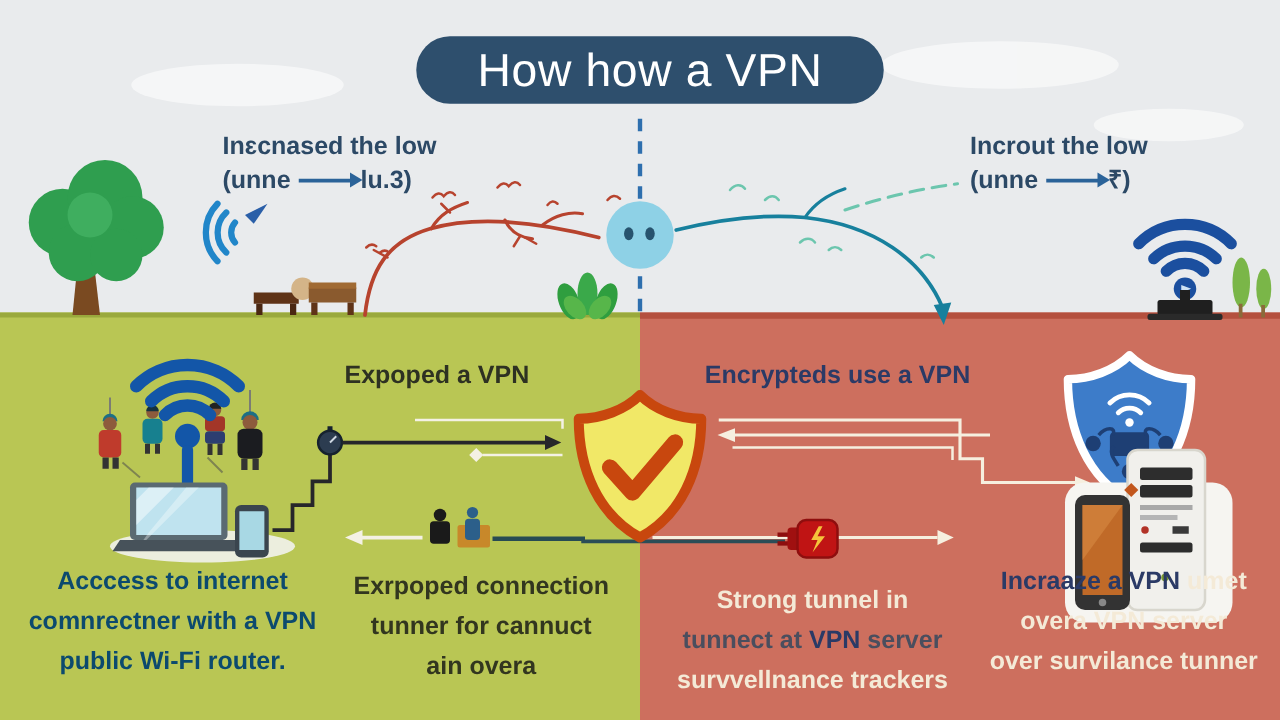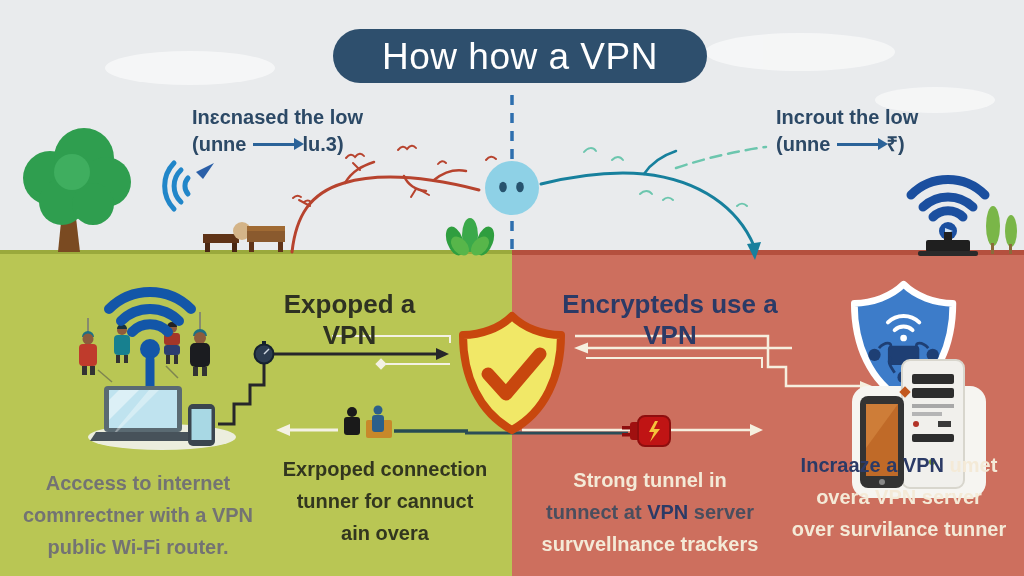--- a/index.html
+++ b/index.html
@@ -7,31 +7,31 @@
          font-family:"Liberation Sans",sans-serif;background:var(--top-bg,#e9ebed);}
   .panel{position:absolute;top:250px;height:326px;box-sizing:border-box;z-index:1;}
   .panel-left{left:0;width:512px;background:var(--panel-left,#b9c654);border-top:4px solid #9aa93c;}
   .panel-right{left:512px;width:512px;background:var(--panel-right,#cd6f5e);border-top:5px solid #b4503e;}
   svg.scene{position:absolute;left:0;top:0;z-index:2;pointer-events:none;}
   .txt{position:absolute;z-index:3;}
   .title-pill{left:333px;top:29px;width:374px;height:54px;line-height:56px;text-align:center;
               background:var(--accent-navy,#2e4f6d);color:#fff;font-size:37px;font-weight:400;
               border-radius:30px;letter-spacing:.5px;}
   .note{font-size:20px;font-weight:700;color:#2c4966;line-height:27px;}
-  .note-left{left:192px;top:104px;text-align:center;}
+  .note-left{left:178px;top:104px;text-align:center;}
   .note-right{left:776px;top:104px;}
   .note .row{display:flex;align-items:center;gap:7px;}
   .arrow-right{display:inline-block;position:relative;width:42px;height:3px;background:#2b6399;}
   .arrow-right:after{content:"";position:absolute;right:-9px;top:-5px;border-left:10px solid #2b6399;
                      border-top:6.5px solid transparent;border-bottom:6.5px solid transparent;}
-  .heading{font-size:26px;font-weight:700;text-align:center;}
+  .heading{font-size:20px;font-weight:700;text-align:center;}
   .heading-left{left:262px;top:289px;width:175px;color:#2e3122;}
   .heading-right{left:560px;top:289px;width:220px;color:var(--heading-navy,#2b3a66);}
   .caption{font-size:20px;font-weight:700;text-align:center;line-height:32px;}
-  .cap-a1{left:22px;top:467px;width:232px;color:#737373;}
+  .cap-a1{left:22px;top:449px;width:232px;color:#0c4a6e;}
   .cap-a2{left:278px;top:453px;width:214px;color:#32361f;}
   .cap-b1{left:528px;top:464px;width:244px;color:var(--cream,#f4ead7);}
   .cap-b2{left:778px;top:449px;width:242px;color:var(--cream,#f4ead7);}
   .navy{color:var(--heading-navy,#2b3a70);font-weight:700;}
   .dk{color:#4a4e5e;text-align:center;}
 </style>
 </head>
 <body>
 
 <div class="stage">

